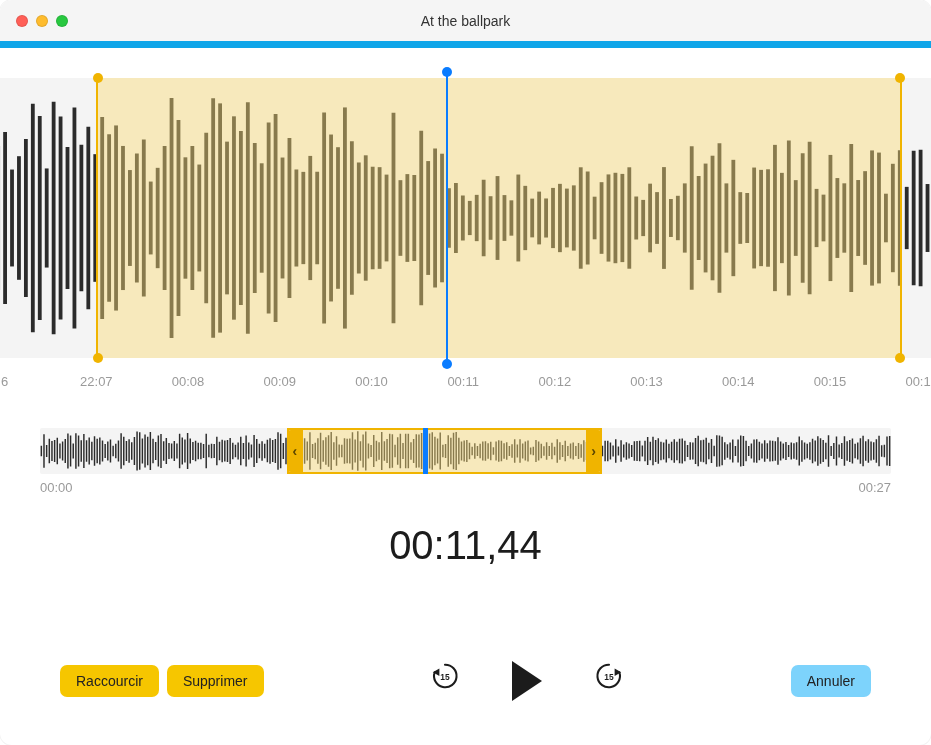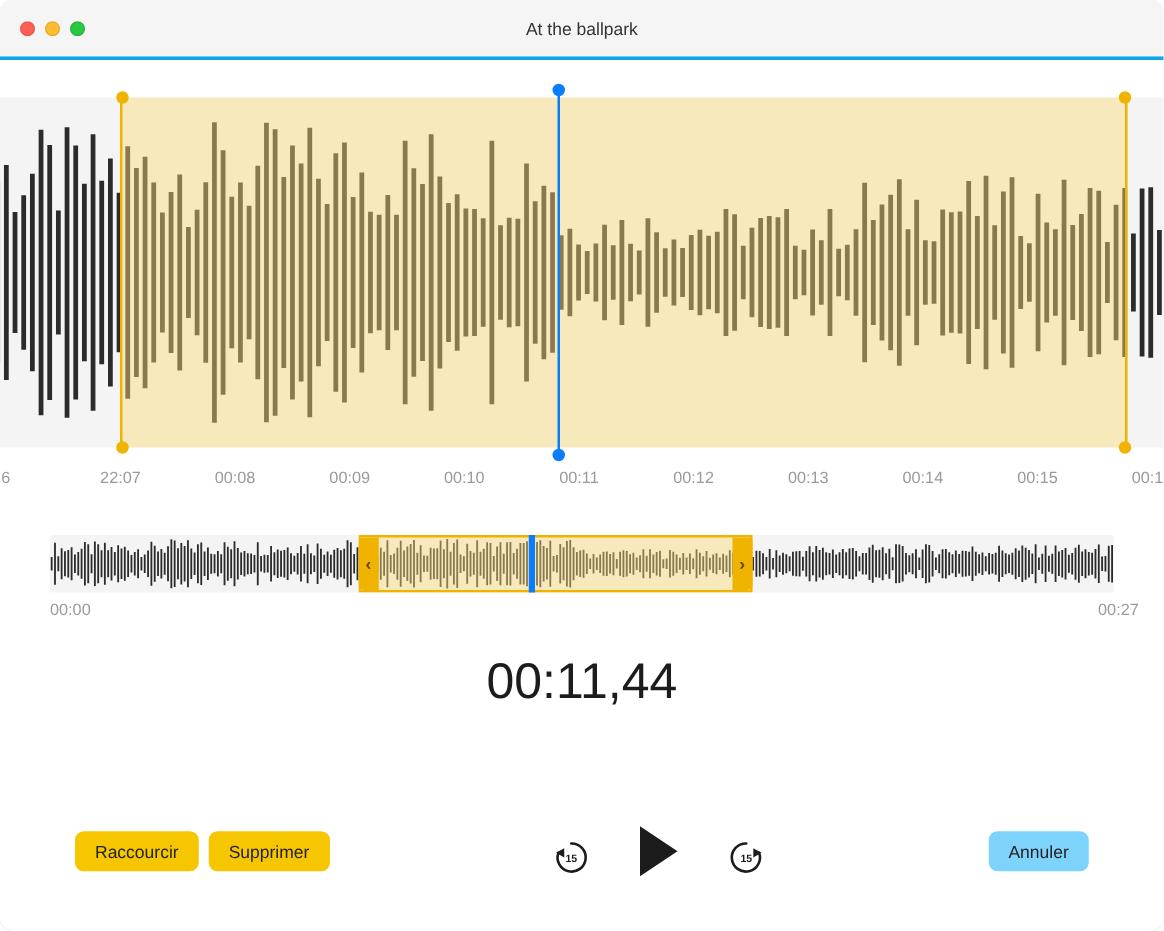--- a/index.html
+++ b/index.html
@@ -19,21 +19,21 @@
     border-radius: 12px;
     box-shadow: 0 0 0 1px rgba(0,0,0,0.05);
   }
   .titlebar {
     height: 48px;
     display: flex;
     align-items: center;
     padding: 0 16px;
     position: relative;
     background: #f5f5f5;
-    border-bottom: 3px solid #0ea5e9;
+    border-bottom: 7px solid #0ea5e9;
     border-radius: 12px 12px 0 0;
   }
   .traffic-lights {
     display: flex;
     gap: 8px;
   }
   .traffic-light {
     width: 12px; height: 12px;
     border-radius: 50%;
   }
@@ -150,21 +150,21 @@
   .ov-handle.left { left: -2px; border-radius: 4px 0 0 4px;}
   .ov-handle.right { right: -2px; border-radius: 0 4px 4px 0;}
   .ov-playhead {
     position: absolute;
     top: -3px; bottom: -3px;
     width: 5px;
     background: #0a7cff;
     border-radius: 3px;
   }
   .ov-times {
-    margin: 6px 20px 0 40px;
+    margin: 6px 40px 0 40px;
     display: flex;
     justify-content: space-between;
     font-size: 13px;
     color: #9a9a9a;
   }
 
   .timecode {
     text-align: center;
     margin-top: 28px;
     font-size: 40px;
@@ -198,22 +198,22 @@
     background: #7dd3fc;
     color: #222;
   }
   .btn-gray.disabled {
     color: #a5a5a5;
     background: #efefef;
     cursor: default;
   }
   .transport {
     display: flex;
-    align-items: flex-end;
-    gap: 32px;
+    align-items: flex-start;
+    gap: 44px;
     margin: 0 auto;
   }
   .icon-btn {
     background: none;
     border: none;
     cursor: pointer;
     display: flex;
     align-items: center;
     justify-content: center;
     padding: 4px;

